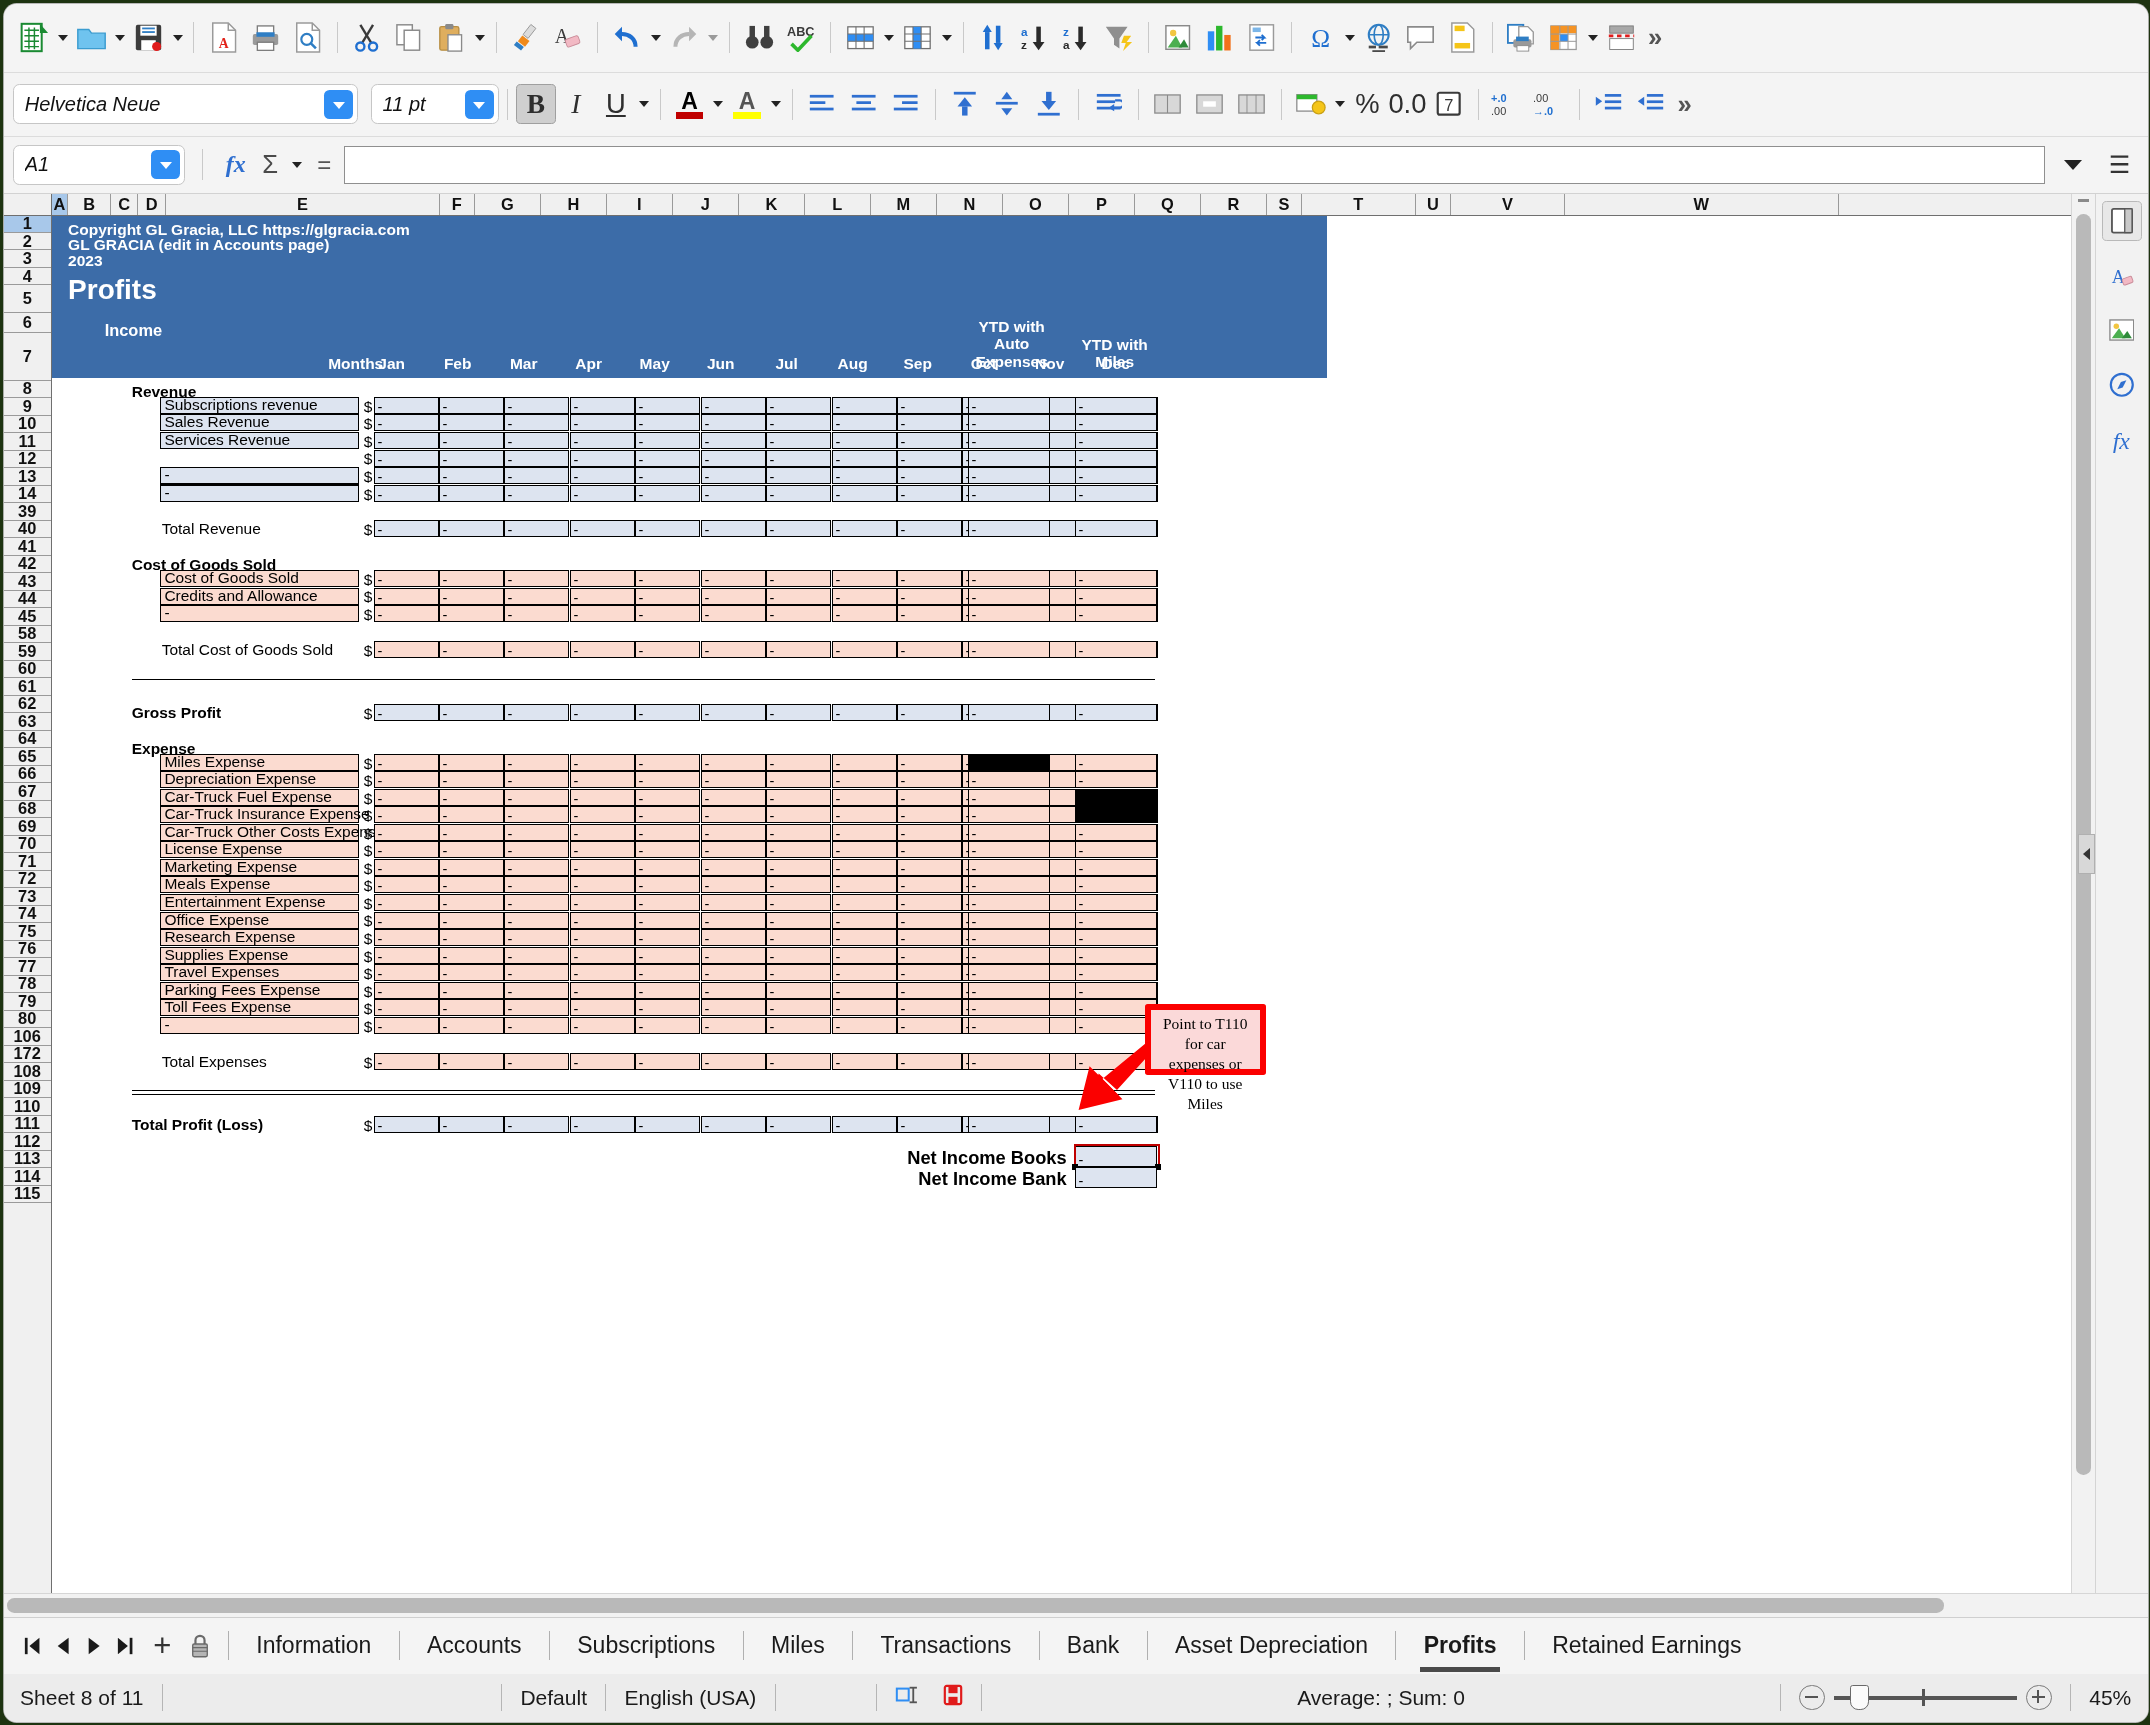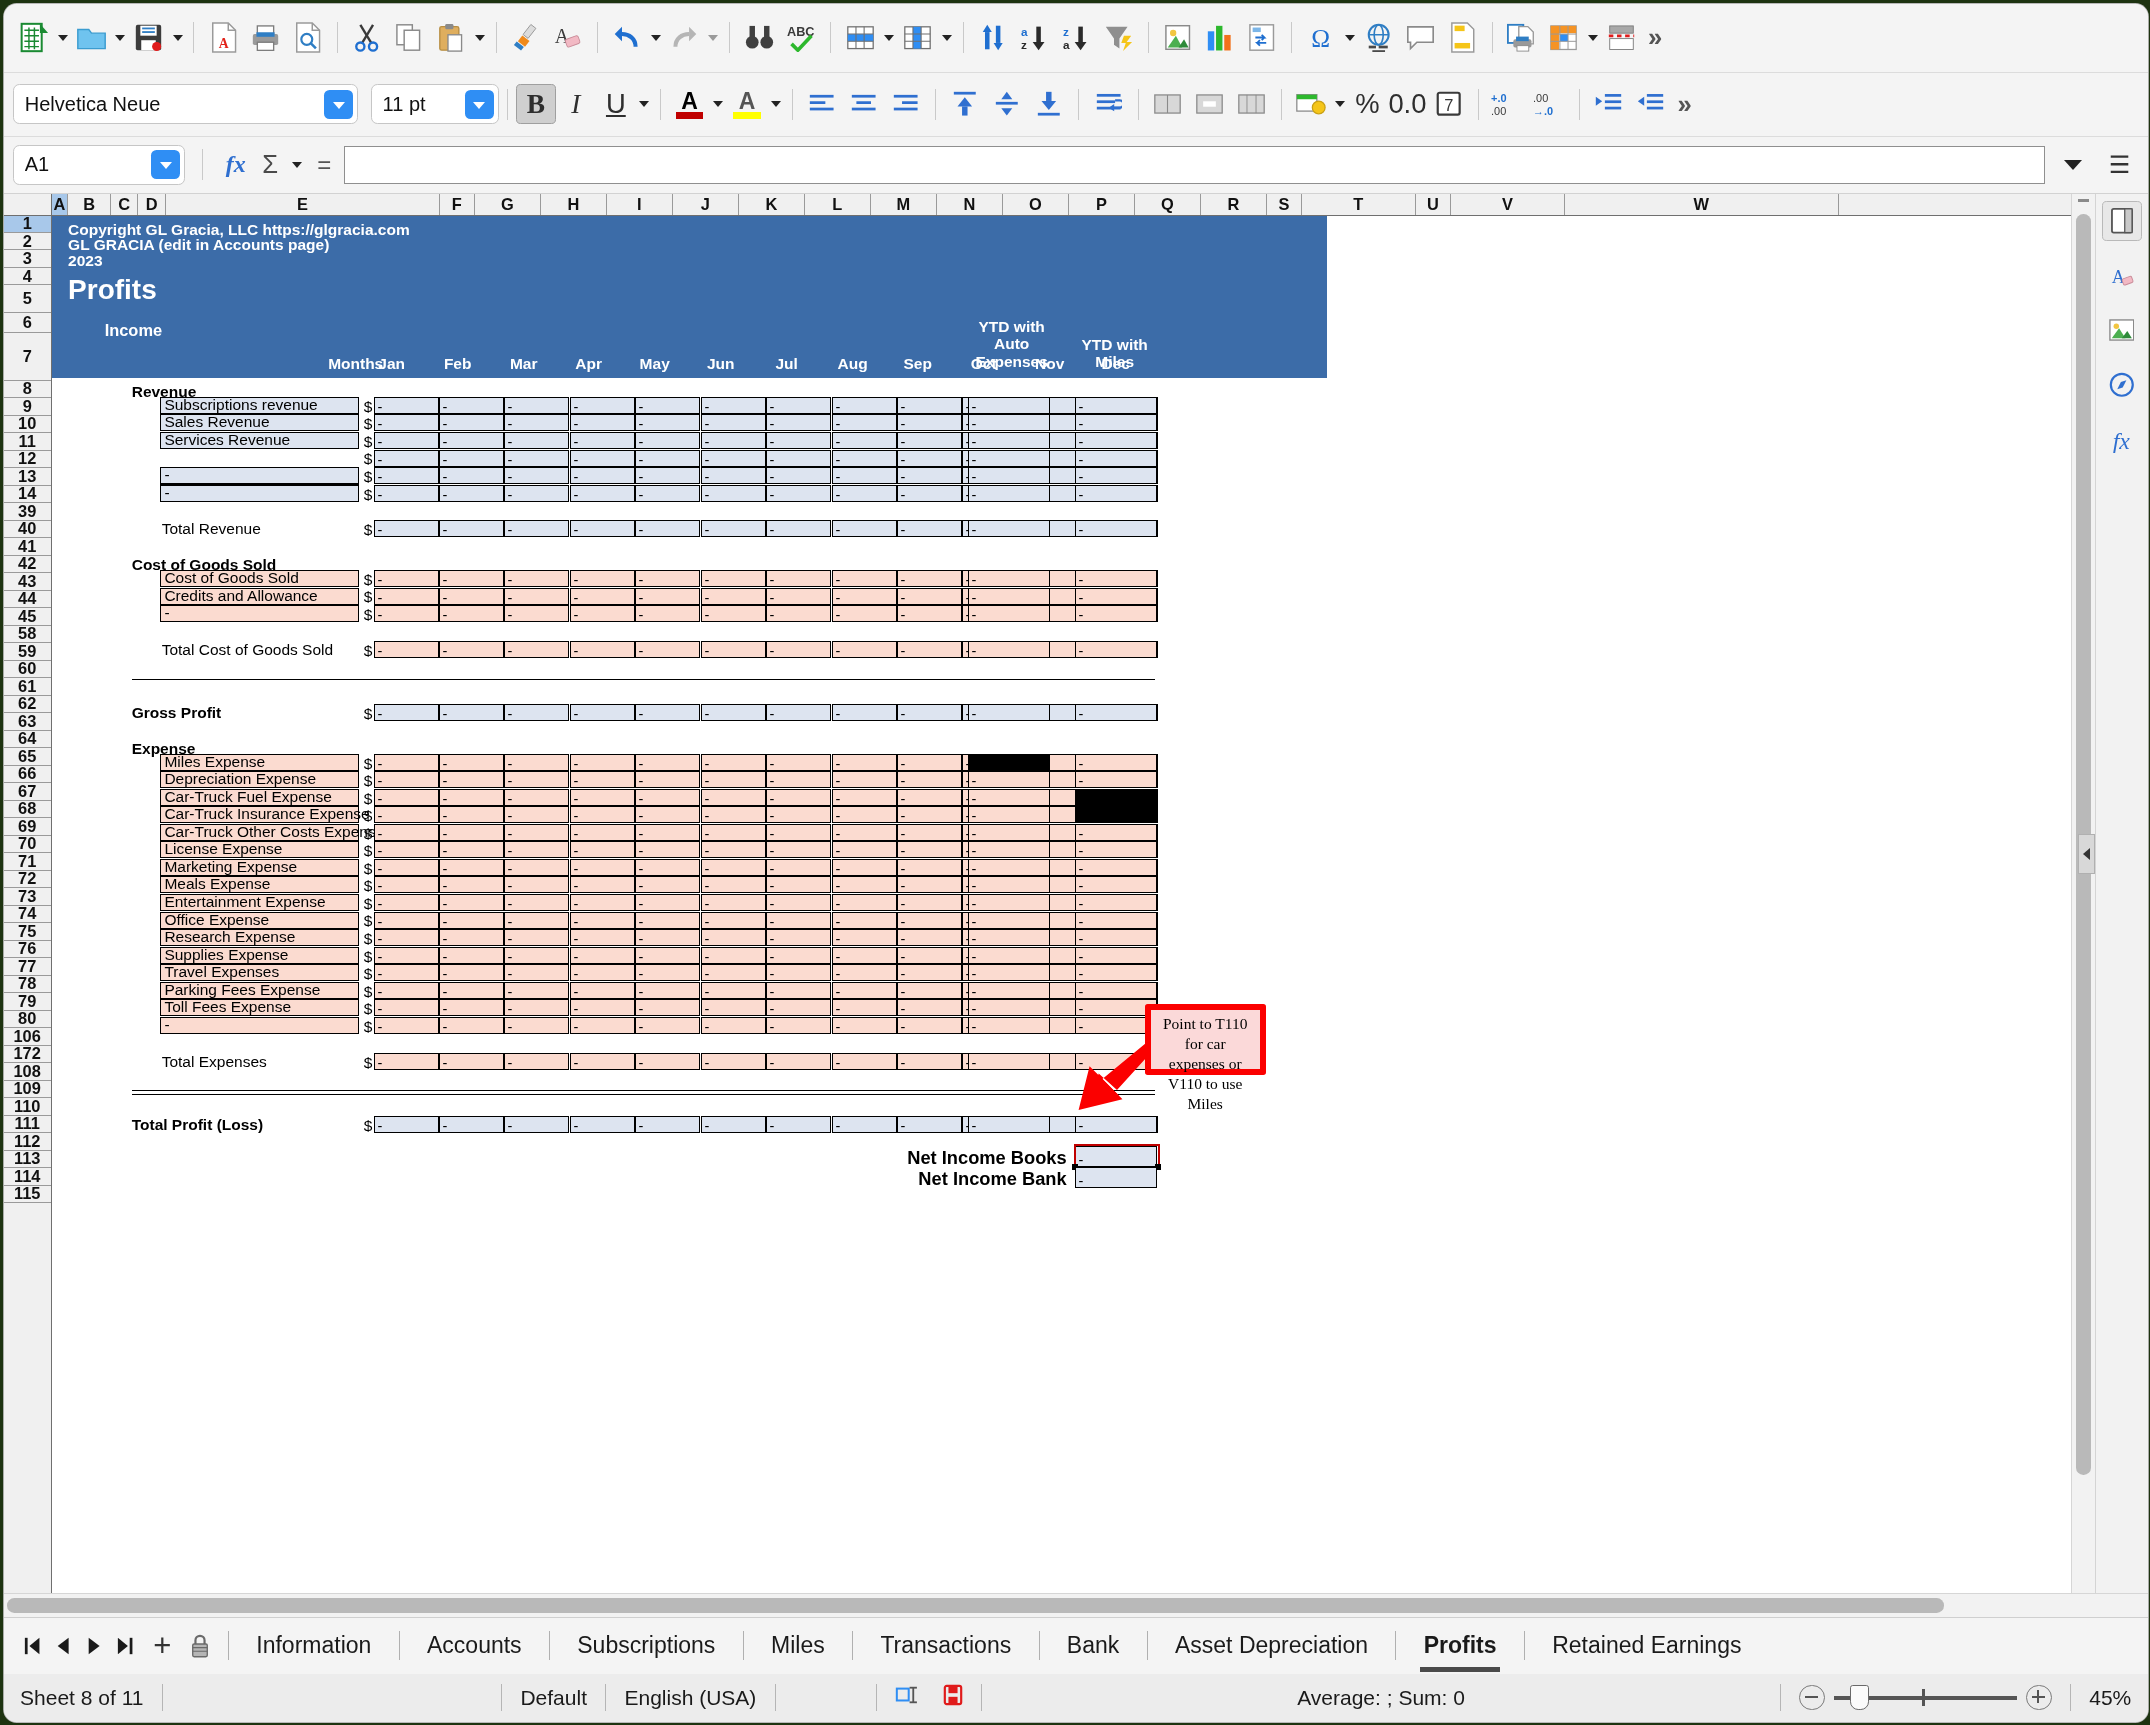--- a/index.html
+++ b/index.html
@@ -60,21 +60,21 @@
     border-top:6.4px solid #222;}
   .arrow.dim::after{border-top-color:#9a9a9a;}
   .sep { width:0.9px; height:31px; background:#c9c9c9; margin:0 8.2px; flex:0 0 auto; }
   .chev { font-size:25.6px; color:#555; padding:0 5.5px; font-weight:bold;}
   
   .combo {
     height:40px; background:#fff; border:0.9px solid #c6c6c6; border-radius:6.4px;
     display:flex; align-items:center; padding:0 3.7px 0 11px; gap:5.5px;
     font-size:20px; color:#111; flex:0 0 auto;
   }
-  .combo .val{flex:1 1 auto; white-space:nowrap; overflow:hidden;}
+  .combo .val{flex:1 1 auto; white-space:nowrap; overflow:hidden;font-style:italic;}
   .dropbtn{width:29px;height:29px;border-radius:5.5px;background:#2f8ef4;
     display:flex;align-items:center;justify-content:center;flex:0 0 auto;}
   .dropbtn::after{content:"";border-left:6.4px solid transparent;border-right:6.4px solid transparent;
     border-top:7.3px solid #fff;margin-top:1.8px;}
   .fontname{width:345px;}
   .fontsize{width:128px;}
   .fbtn{width:40px;height:40px;display:flex;align-items:center;justify-content:center;
     font-size:27.4px;color:#2e2e2e;flex:0 0 auto;border-radius:4.6px;}
   .fbtn.active{background:#cfcfcf;border:0.9px solid #9f9f9f;}
   .fbtn.bold{font-weight:bold;font-family:"Liberation Serif",serif;}

